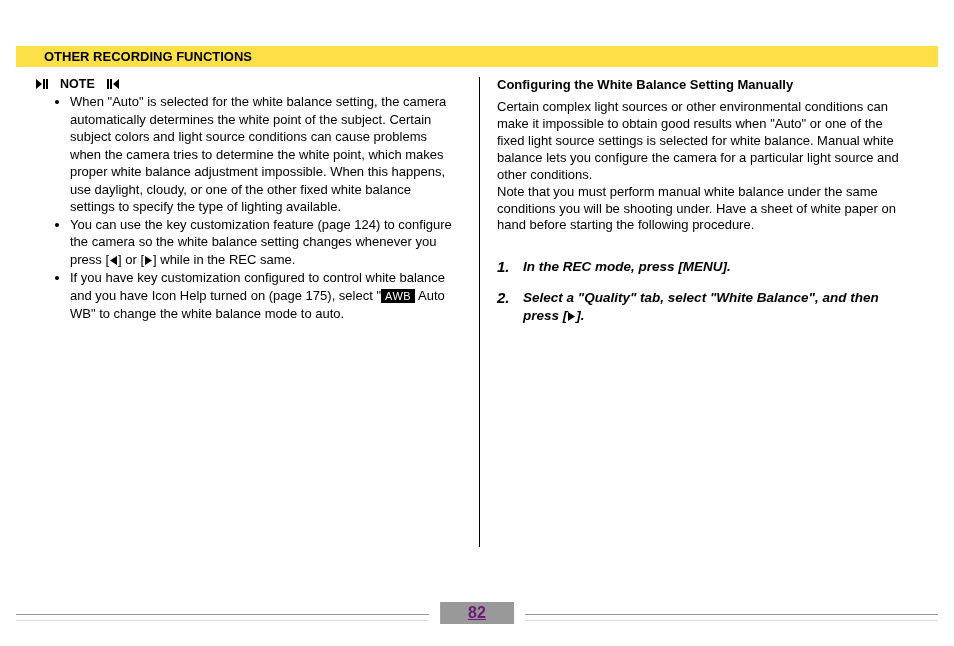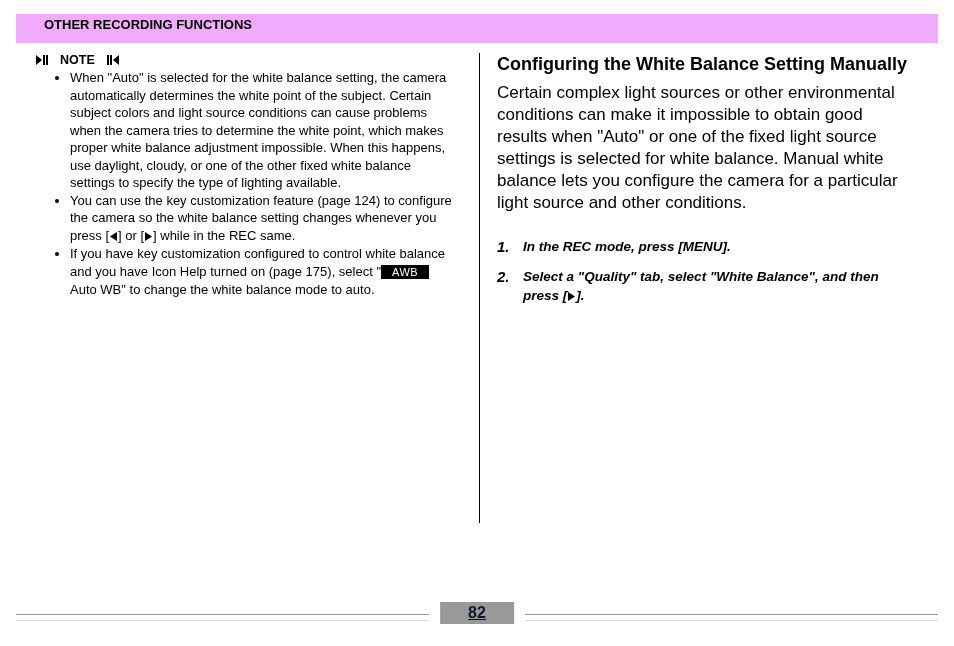--- a/index.html
+++ b/index.html
@@ -5,25 +5,26 @@
   * { box-sizing: border-box; margin: 0; padding: 0; }
   body {
     width: 954px; height: 646px;
     font-family: Helvetica, Arial, sans-serif;
     background: #fff;
     color: #000;
     position: relative;
     padding: 14px 16px 0 16px;
   }
   .header-bar {
-    background: #f0abfc;
-    padding: 3px 6px 11px 28px;
+    background: #fde047;
+    padding: 3px 6px 3px 28px;
     font-weight: bold;
     font-size: 13px;
     margin-bottom: 10px;
+    margin-top: 32px;
   }
   .columns { display: flex; gap: 4px; }
   .col { width: 50%; padding: 0 12px; }
   .col-left { padding-left: 28px; padding-right: 18px; }
   .col-right { padding-left: 18px; padding-right: 28px; position: relative; }
   .divider {
     width: 1px; background: #000;
     position: absolute; left: 0; top: 0; bottom: 0;
     height: 470px;
   }
@@ -32,41 +33,41 @@
     margin: 0 0 2px -8px;
     font-weight: bold; font-size: 12.5px;
   }
   .note-icon svg { display: block; }
   .bullets { list-style: disc; padding-left: 26px; font-size: 13px; line-height: 1.35; }
   .bullets li { margin-bottom: 0; }
   .inline-triangle { display: inline-block; vertical-align: -1px; }
   .awb-box {
     display: inline-block;
     background: #000; color: #fff;
-    font-size: 11px; padding: 0 11px;
+    font-size: 11px; padding: 0 4px;
     line-height: 14px;
     letter-spacing: 0.5px;
   }
   .section-title {
-    font-weight: bold; font-size: 18px;
+    font-weight: bold; font-size: 13px;
     line-height: 1.25;
     margin-bottom: 6px;
   }
-  .body-text { font-size: 17px; line-height: 1.3; }
+  .body-text { font-size: 13px; line-height: 1.3; }
   .steps { margin-top: 24px; }
   .step { display: flex; gap: 8px; margin-bottom: 12px; }
   .step-num { font-weight: bold; font-style: italic; font-size: 15px; min-width: 18px; }
   .step-text { font-weight: bold; font-size: 13.5px; line-height: 1.35; font-style: italic; }
   .page-footer {
     position: absolute; left: 16px; right: 16px; bottom: 20px;
     height: 24px;
   }
   .page-badge {
     position: absolute; left: 50%; transform: translateX(-50%);
-    background: #999; color: #0f172a;
+    background: #999; color: #701a75;
     font-weight: bold; font-size: 16px;
     padding: 2px 28px;
     text-decoration: underline;
   }
   .rule { position: absolute; top: 12px; height: 1px; background: #999; }
   .rule-left { left: 0; right: calc(50% + 48px); }
   .rule-right { left: calc(50% + 48px); right: 0; }
   .rule-thin { position: absolute; top: 18px; height: 1px; background: #ddd; }
 </style>
 </head>
@@ -109,20 +110,21 @@
       <li>
         <span>If you have key customization configured to control white balance and you have Icon Help turned on (page 175), select "</span><span class="awb-box">AWB</span><span> Auto WB" to change the white balance mode to auto.</span>
       </li>
     </ul>
   </div>
 
   <div class="col col-right">
     <div class="divider"></div>
     <div class="section-title">Configuring the White Balance Setting Manually</div>
     <div class="body-text">Certain complex light sources or other environmental conditions can make it impossible to obtain good results when "Auto" or one of the fixed light source settings is selected for white balance. Manual white balance lets you configure the camera for a particular light source and other conditions.</div>
+    <div class="body-text">Note that you must perform manual white balance under the same conditions you will be shooting under. Have a sheet of white paper on hand before starting the following procedure.</div>
 
     <div class="steps">
       <div class="step">
         <div class="step-num">1.</div>
         <div class="step-text">In the REC mode, press [MENU].</div>
       </div>
       <div class="step">
         <div class="step-num">2.</div>
         <div class="step-text">
           <span>Select a "Quality" tab, select "White Balance", and then press [</span><span class="inline-triangle"><svg width="9" height="9" viewBox="0 0 9 9">

